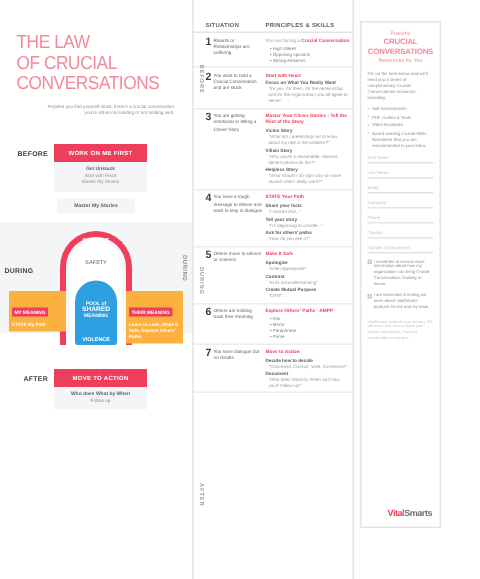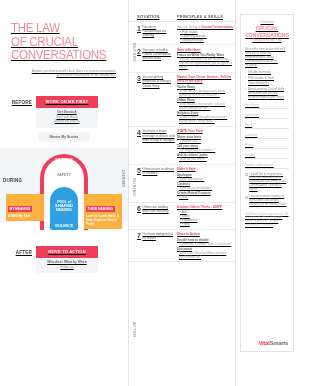--- a/index.html
+++ b/index.html
@@ -9,21 +9,20 @@
     background: #ffffff;
     font-family: "Liberation Sans", sans-serif;
     overflow: hidden;
   }
   .page {
     position: relative;
     width: 298px; height: 386px;
     background: #ffffff;
     display: flex;
     flex-direction: row;
-    text-decoration: underline;
   }
 
   
   .left-panel {
     width: 128px;
     height: 386px;
     position: relative;
     background: #ffffff;
     flex: 0 0 128px;
   }

